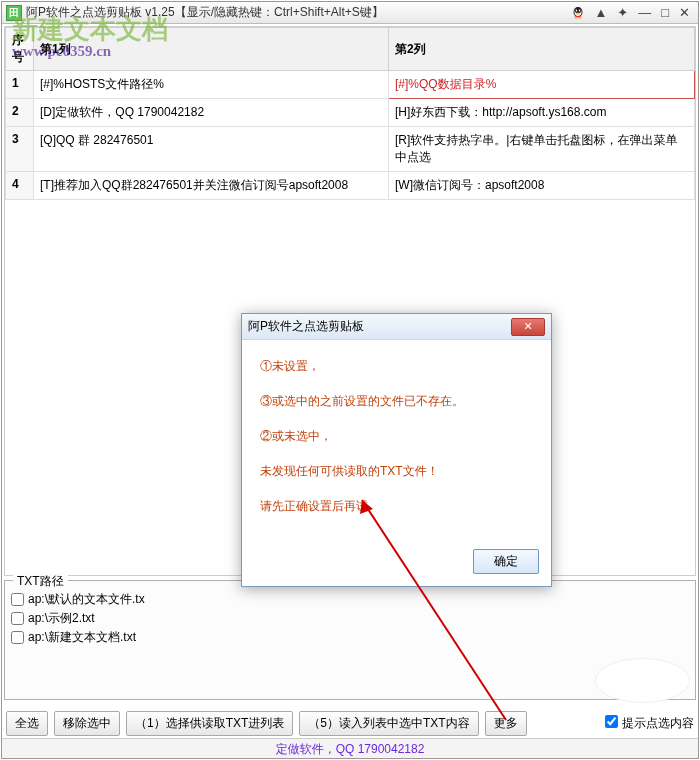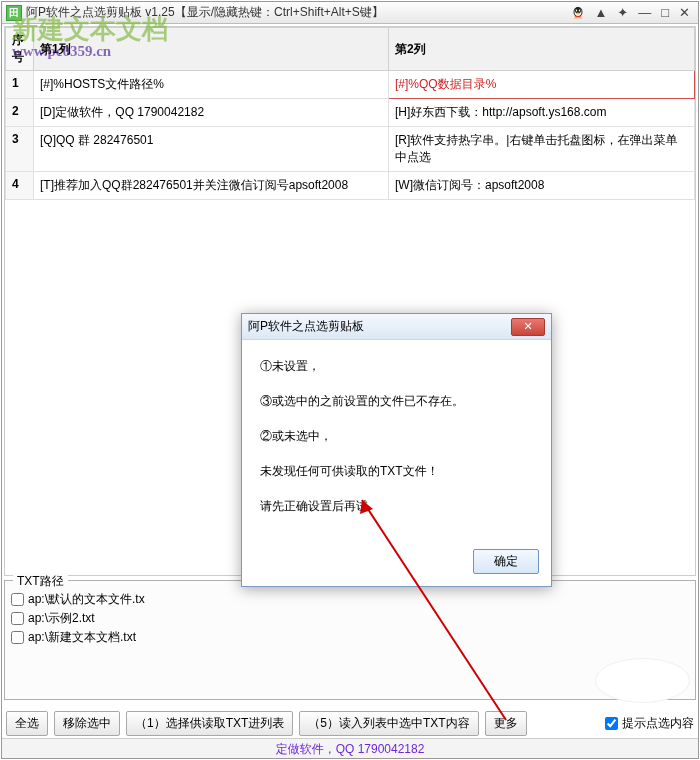--- a/index.html
+++ b/index.html
@@ -33,31 +33,31 @@
 
 .pathpanel { position:absolute; left:2px; right:2px; top:578px; height:120px; border:1px solid #b0b0b0; background:#fcfcfc; }
 .pathpanel .legend { position:absolute; top:-8px; left:8px; background:#fcfcfc; padding:0 4px; font-size:12px; }
 .pathpanel .filelist { padding:10px 6px 4px 6px; font-size:12px; }
 .pathpanel .filerow { display:flex; align-items:center; gap:4px; margin-bottom:2px; }
 .pathpanel input[type=checkbox]{ width:13px; height:13px; }
 
 
 .btnbar { position:absolute; left:4px; right:4px; bottom:22px; height:26px; display:flex; align-items:center; gap:6px; }
 .btnbar button { font-size:12px; padding:3px 8px; background:linear-gradient(#fefefe,#e7e7e7); border:1px solid #a8a8a8; border-radius:2px; cursor:pointer; }
-.btnbar .chklbl { display:flex; align-items:center; gap:4px; font-size:12px; margin-left:auto; }
+.btnbar .chklbl { display:flex; align-items:flex-start; gap:4px; font-size:12px; margin-left:auto; }
 
 
 .statusbar { position:absolute; left:0; right:0; bottom:0; height:20px; background:#f4f4f4; border-top:1px solid #ccc; text-align:center; font-size:12px; line-height:20px; color:#6d28d9; }
 
 
 .dialog { position:absolute; left:209px; top:313px; width:311px; background:#fff; border:1px solid #7a9ac0; box-shadow:0 2px 14px rgba(0,0,0,0.35);margin-left:32px; }
 .dialog .dtitle { height:26px; background:linear-gradient(#f4f8fd,#dce8f6); border-bottom:1px solid #c7d7ea; display:flex; align-items:center; padding:0 6px; font-size:12px; }
 .dialog .dtitle .dtxt { flex:1; }
 .dialog .dclose { width:34px; height:18px; background:linear-gradient(#e67a73,#c8453b); border:1px solid #a63a32; border-radius:2px; color:#fff; display:flex; align-items:center; justify-content:center; font-size:11px; cursor:pointer; }
-.dialog .dbody { padding:18px 18px 10px 18px; font-size:12px; color:#000000; }
+.dialog .dbody { padding:18px 18px 10px 18px; font-size:12px; color:#c2410c; }
 .dialog .dbody div { margin-bottom:18px; }
 .dialog .dfoot { display:flex; justify-content:flex-end; padding:6px 12px 12px 12px; }
 .dialog .dfoot button { font-size:12px; padding:3px 20px; background:linear-gradient(#f4f9ff,#d7e7f8); border:1px solid #6f95c2; border-radius:2px; cursor:pointer; }
 
 
 .arrow { position:absolute; pointer-events:none; }
 .arrow svg line { stroke:#d00000; stroke-width:2; }
 .arrow svg polygon { fill:#d00000; }
 
 

